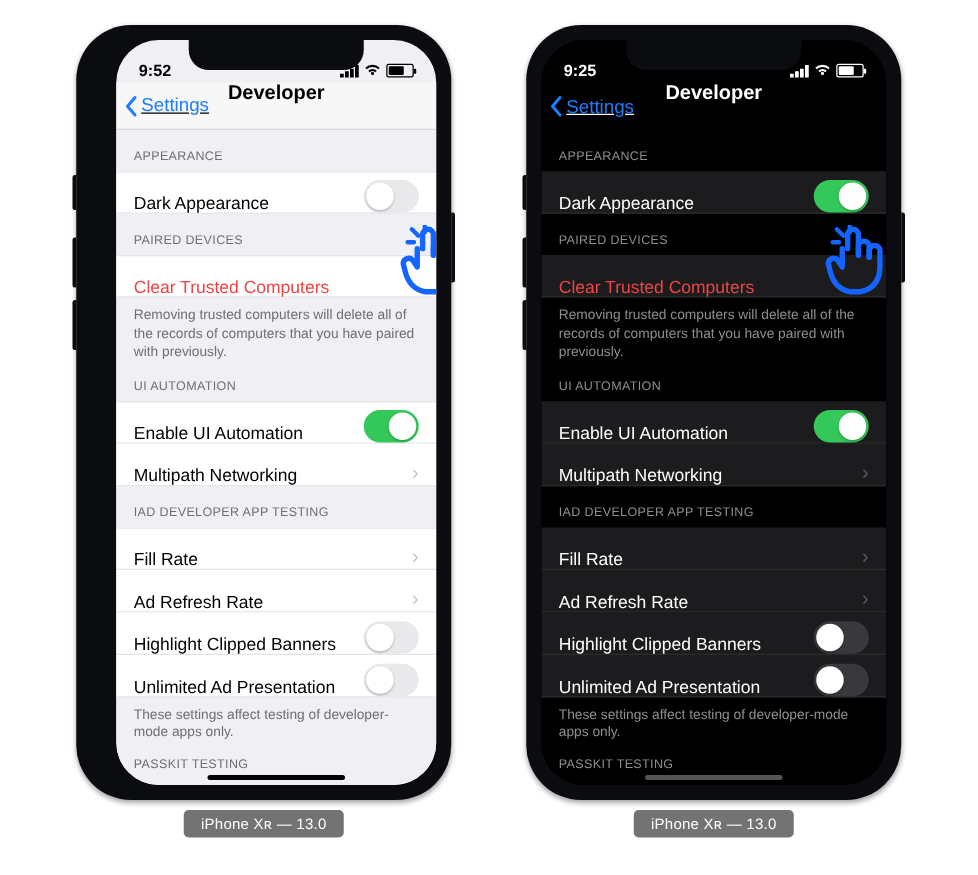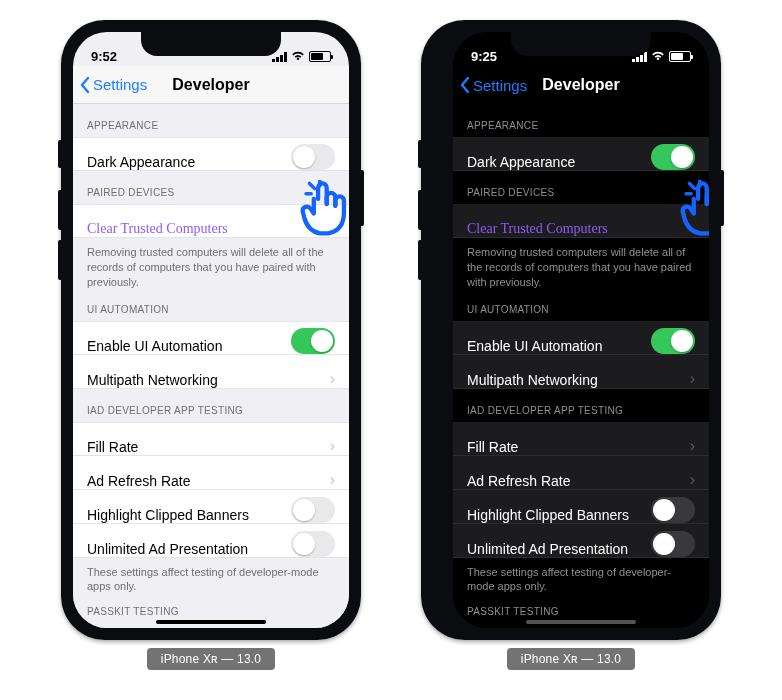--- a/index.html
+++ b/index.html
@@ -8,38 +8,38 @@
 .stage { display: flex; gap: 60px; padding: 20px 40px; justify-content: center; }
 
 .phone-col { display: flex; flex-direction: column; align-items: center; }
 .phone-frame { width: 300px; height: 620px; background: #0b0c10; border-radius: 44px; position: relative; box-shadow: 0 2px 4px rgba(0,0,0,.35); }
 .phone-frame::before { content:""; position:absolute; left:-3px; top:120px; width:3px; height:28px; background:#0b0c10; border-radius:2px 0 0 2px; }
 .phone-frame::after { content:""; position:absolute; right:-3px; top:150px; width:3px; height:56px; background:#0b0c10; border-radius:0 2px 2px 0; }
 .phone-btn-vol1 { position:absolute; left:-3px; top:170px; width:3px; height:40px; background:#0b0c10; border-radius:2px 0 0 2px; }
 .phone-btn-vol2 { position:absolute; left:-3px; top:220px; width:3px; height:40px; background:#0b0c10; border-radius:2px 0 0 2px; }
 
 .screen { position:absolute; inset:12px; border-radius:34px; overflow:hidden; }
-.screen.light { background:#efeff4; color:#000; }
-.screen.dark  { background:#000000; color:#fff;margin-left:20px; }
+.screen.light { background:#efeff4; color:#000;margin-left:20px; }
+.screen.dark  { background:#000000; color:#fff; }
 
 .notch { position:absolute; top:0; left:50%; transform:translateX(-50%); width:140px; height:24px; background:#0b0c10; border-bottom-left-radius:16px; border-bottom-right-radius:16px; z-index:5; }
 
 .statusbar { height:34px; display:flex; justify-content:space-between; align-items:flex-end; padding:0 18px 2px; font-size:13px; font-weight:600; }
 .status-right { display:flex; align-items:center; gap:4px; }
 .sig-icon, .wifi-icon, .batt-icon { display:inline-block; }
 .sig-icon { width:15px; height:10px; background:
   linear-gradient(currentColor,currentColor) 0 7px/3px 3px no-repeat,
   linear-gradient(currentColor,currentColor) 4px 5px/3px 5px no-repeat,
   linear-gradient(currentColor,currentColor) 8px 3px/3px 7px no-repeat,
   linear-gradient(currentColor,currentColor) 12px 0/3px 10px no-repeat; }
 .batt-icon { width:22px; height:11px; border:1px solid currentColor; border-radius:2px; position:relative; }
 .batt-icon::after { content:""; position:absolute; right:-3px; top:3px; width:2px; height:4px; background:currentColor; border-radius:0 1px 1px 0; }
 .batt-icon::before { content:""; position:absolute; left:1px; top:1px; bottom:1px; width:60%; background:currentColor; border-radius:1px; }
 
-.navbar { height:38px; display:flex; align-items:center; position:relative; padding:0 6px; }
+.navbar { height:38px; display:flex; position:relative; padding:0 6px;text-decoration:underline; }
 .navbar.light { background:#f7f7f8; border-bottom:1px solid #d7d7db; }
 .navbar.dark  { background:#000; }
 .back { color:#1e7cff; font-size:15px; display:flex; align-items:center; gap:2px; cursor:pointer; }
 .nav-title { position:absolute; left:0; right:0; text-align:center; font-size:16px; font-weight:600; pointer-events:none; }
 
 .content { height: calc(100% - 72px); overflow:hidden; position:relative; }
 .screen.light .content { background:#efeff4; }
 .screen.dark .content  { background:#000; }
 
 .sec-head { font-size:10px; letter-spacing:.3px; font-weight:500; padding:16px 14px 6px; text-transform:uppercase; }
@@ -48,21 +48,21 @@
 
 .sec-foot { font-size:11px; line-height:1.35; padding:7px 14px 6px; }
 .screen.light .sec-foot { color:#6e6e73; }
 .screen.dark  .sec-foot { color:#8e8e93; }
 
 .cell { height:34px; display:flex; align-items:flex-end; padding:0 14px; font-size:14px; position:relative; cursor:pointer; }
 .screen.light .cell { background:#fff; border-bottom:1px solid #e4e4e8; }
 .screen.light .group .cell:first-child { border-top:1px solid #e4e4e8; }
 .screen.dark  .cell { background:#1c1c1e; border-bottom:1px solid #2c2c2e; }
 .cell .label { flex:1; }
-.cell .label.link { color:#8b5cf6;font-family:Liberation Serif, serif; }
+.cell .label.link { color:#ef4444; }
 .chev { color:#c6c6c9; font-size:16px; }
 .screen.dark .chev { color:#5a5a5e; }
 
 .toggle { width:44px; height:26px; border-radius:13px; position:relative; cursor:pointer; }
 .toggle .knob { position:absolute; width:22px; height:22px; background:#fff; border-radius:50%; top:2px; box-shadow:0 1px 2px rgba(0,0,0,.25); }
 .toggle.on  { background:#34c759; }
 .toggle.on .knob { right:2px; }
 .toggle.off .knob { left:2px; }
 .screen.light .toggle.off { background:#e9e9eb; }
 .screen.dark  .toggle.off { background:#39393d; }

